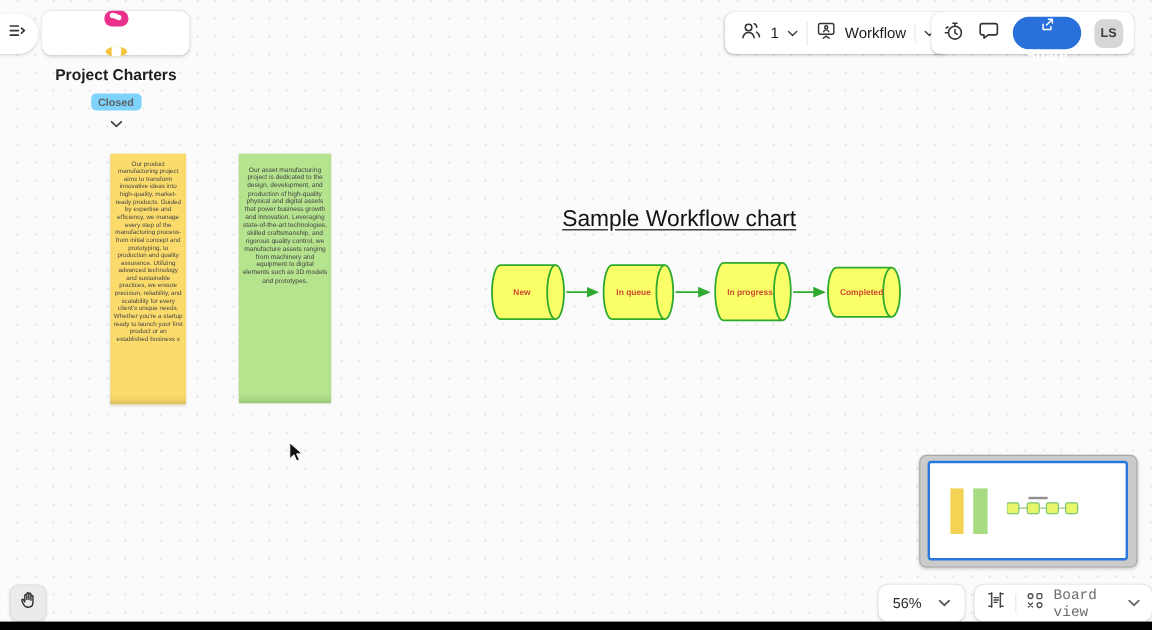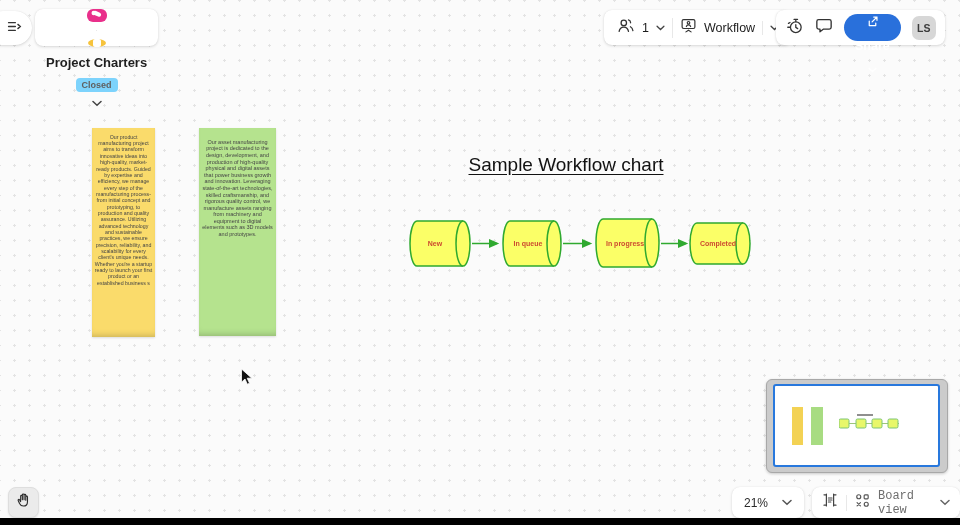--- a/index.html
+++ b/index.html
@@ -47,21 +47,21 @@
   
   .sticky { position:absolute; overflow:hidden;
     box-shadow: inset 0 -6px 7px -5px rgba(0,0,0,.22), 0 1px 2px rgba(0,0,0,.12); }
   .sticky .inner { transform:scale(.5); transform-origin:0 0;
     text-align:center; color:#454545; font-family:"Liberation Sans",sans-serif; }
   #sticky-yellow { left:92px; top:128px; width:63px; height:209px; background:#FADB6B; }
   #sticky-yellow .inner { width:126px; font-size:10.5px; line-height:1.21; padding:11px 5px 0 5px; }
   #sticky-green { left:199px; top:128px; width:77px; height:208px; background:#B5E38E; }
   #sticky-green .inner { width:154px; font-size:11px; line-height:1.2; padding:21px 6px 0 6px; }
 
-  #wf-title { position:absolute; left:450px; top:154px; width:232px; text-align:center;
+  #wf-title { position:absolute; left:450px; top:172px; width:232px; text-align:center;
     font-size:19px; color:#121212; text-decoration:underline; text-underline-offset:3px; }
   #wf-svg { position:absolute; left:405px; top:213px; }
   #wf-svg text { font-family:"Liberation Sans",sans-serif; font-size:7px; font-weight:600; fill:#CC4B30; }
 
   #cursor { position:absolute; left:240px; top:368px; }
 
   
   #minimap { position:absolute; left:766px; top:379px; width:182px; height:94px;
     background:#cbcbcb; border:1px solid #a8a8a8; border-radius:6px;
     box-shadow:0 1px 3px rgba(0,0,0,.2); }
@@ -244,21 +244,21 @@
 
 <div class="card" id="hand-btn">
   <span>
     <svg width="17" height="17" viewBox="0 0 24 24" fill="none" stroke="#2b2b2b" stroke-width="1.6" stroke-linecap="round" stroke-linejoin="round">
       <path d="M8 12V6a1.2 1.2 0 012.4 0v4.8m0-6V4a1.2 1.2 0 012.4 0v6.8m0-6.2a1.2 1.2 0 012.4 0v7m0-4.6a1.2 1.2 0 012.4 0v6.6c0 3.8-2.4 6.2-5.8 6.2-2.9 0-4.3-1.3-5.4-3.6l-1.9-4.3a1.05 1.05 0 011.9-.9l1.6 2.6"></path>
     </svg>
   </span>
 </div>
 
 <div class="card" id="zoom-card">
-  <span class="lbl">21%</span>
+  <span class="lbl">56%</span>
   <span class="chev">
     <svg width="10" height="7" viewBox="0 0 10 7" fill="none" stroke="#555" stroke-width="1.5" stroke-linecap="round">
         <path d="M1 1.5l4 3.8 4-3.8"></path>
       </svg>
   </span>
 </div>
 
 <div class="card" id="view-card">
   <span>
     <svg width="16" height="16" viewBox="0 0 20 20" fill="none" stroke="#444" stroke-width="1.5" stroke-linecap="round">

